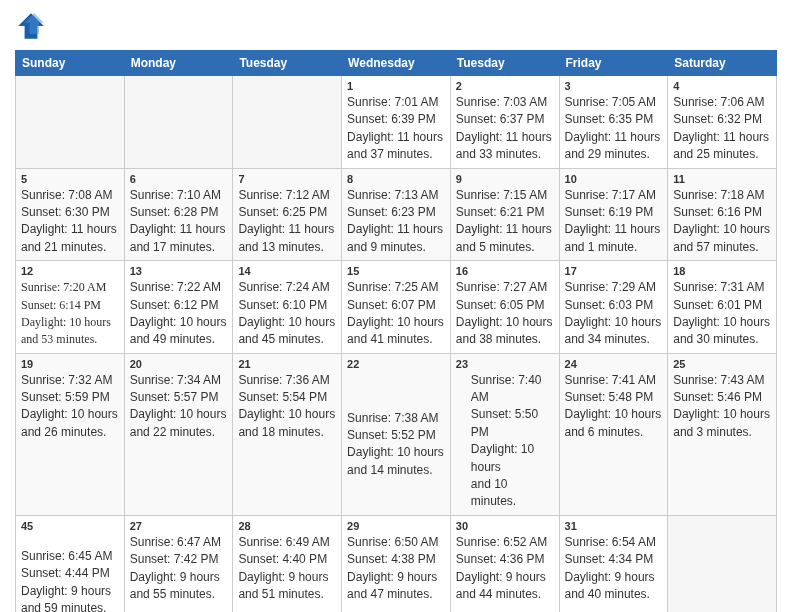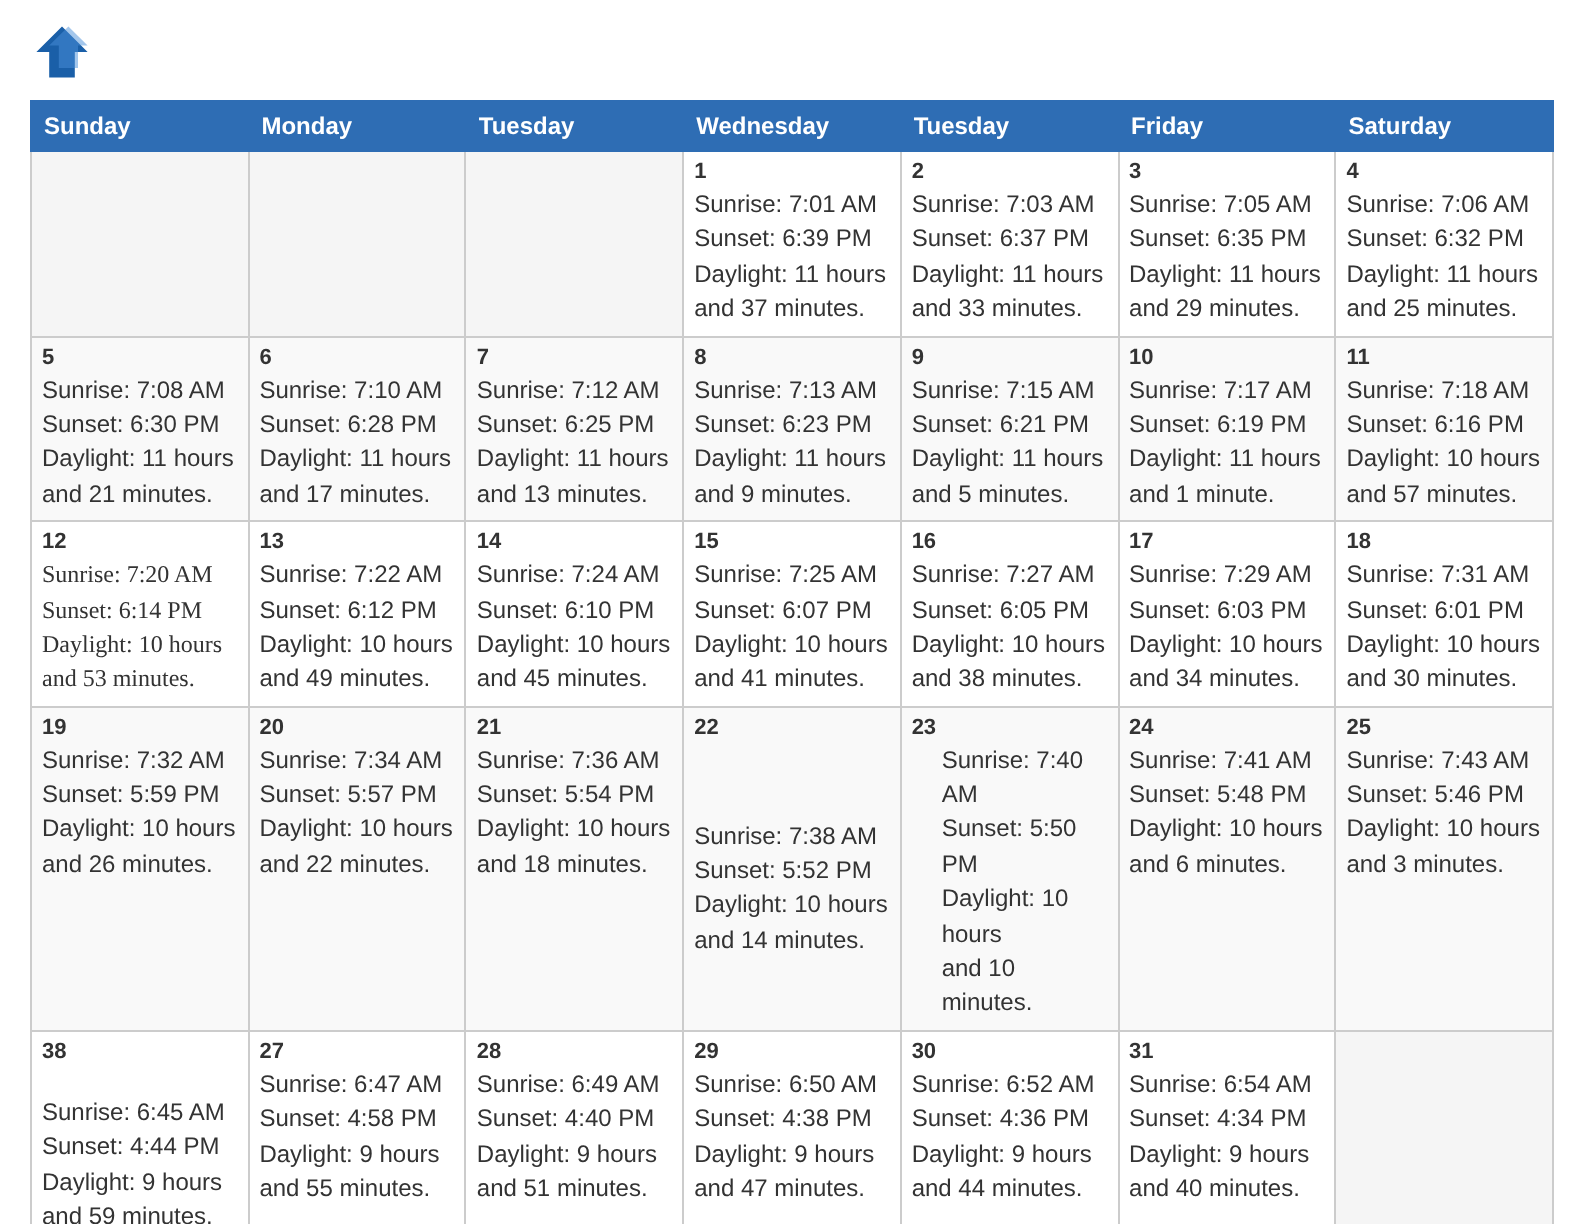--- a/index.html
+++ b/index.html
@@ -308,30 +308,30 @@
           <td>
             <span class="day-number">25</span>
             <div class="day-info" style="white-space: pre-line;">Sunrise: 7:43 AM
 Sunset: 5:46 PM
 Daylight: 10 hours
 and 3 minutes.</div>
           </td>
         </tr>
         <tr>
           <td>
-            <span class="day-number">38</span>
+            <span class="day-number">45</span>
             <div class="day-info" style="white-space: pre-line; margin-top: 16px;">Sunrise: 6:45 AM
 Sunset: 4:44 PM
 Daylight: 9 hours
 and 59 minutes.</div>
           </td>
           <td>
             <span class="day-number">27</span>
             <div class="day-info" style="white-space: pre-line;">Sunrise: 6:47 AM
-Sunset: 4:58 PM
+Sunset: 7:42 PM
 Daylight: 9 hours
 and 55 minutes.</div>
           </td>
           <td>
             <span class="day-number">28</span>
             <div class="day-info" style="white-space: pre-line;">Sunrise: 6:49 AM
 Sunset: 4:40 PM
 Daylight: 9 hours
 and 51 minutes.</div>
           </td>

